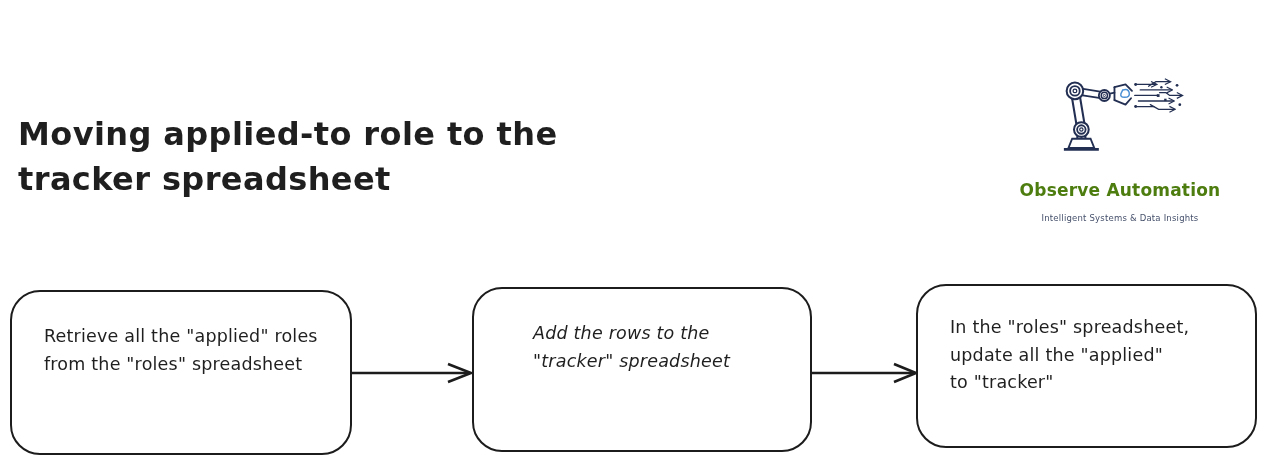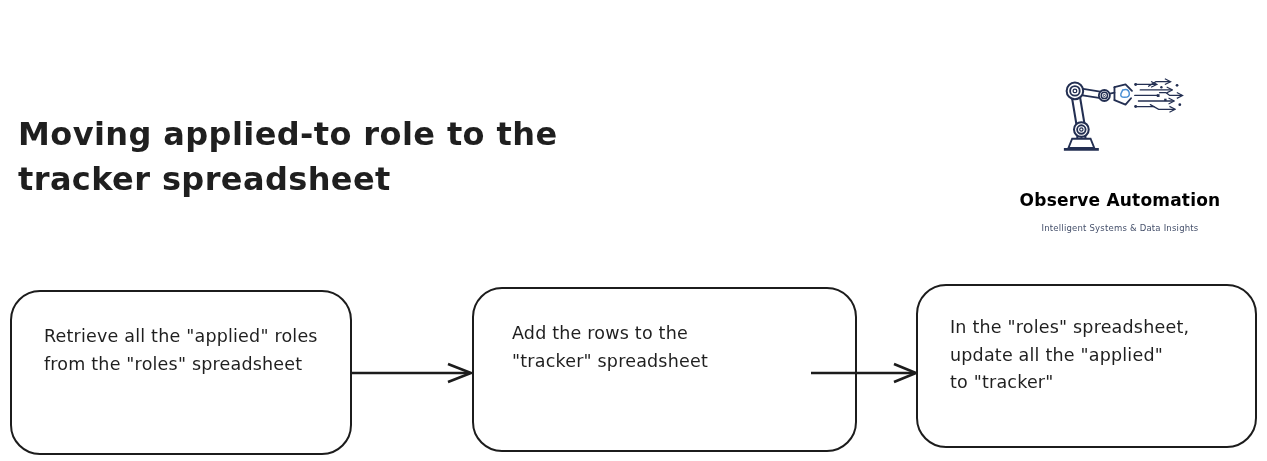--- a/index.html
+++ b/index.html
@@ -32,25 +32,25 @@
     left: 1000px;
     top: 78px;
     width: 240px;
     display: flex;
     flex-direction: column;
     align-items: center;
     text-align: center;
   }
   .logo-art { width: 170px; height: 92px; }
   .logo-name {
-    margin-top: 20px;
+    margin-top: 10px;
     font-size: 17px;
     font-weight: bold;
     letter-spacing: 0.2px;
-    color: #000000;
+    color: #4d7c0f;
   }
   .logo-tagline {
     margin-top: 13px;
     font-size: 8.5px;
     letter-spacing: 0.2px;
     color: #45506b;
   }
 
   
   .flow-step {
@@ -59,21 +59,21 @@
     border-radius: 30px;
     background: #ffffff;
     padding: 31px 20px 0 32px;
     font-size: 17.5px;
     line-height: 27.5px;
     letter-spacing: 0.2px;
     color: #1f1f1f;
     font-weight: 500;
   }
   .step-1 { left: 10px;  top: 290px; width: 342px; height: 165px; }
-  .step-2 { left: 472px; top: 287px; width: 385px; height: 165px; padding-left: 38px; }
+  .step-2 { left: 472px; top: 287px; width: 340px; height: 165px; padding-left: 59px; font-style: italic; }
   .step-3 { left: 916px; top: 284px; width: 341px; height: 164px; padding-top: 28px; }
 
   .connector { position: absolute; }
   .connector-1 { left: 350px; top: 358px; }
   .connector-2 { left: 810px; top: 358px; }
 </style>
 </head>
 <body>
 
 <div class="canvas">

